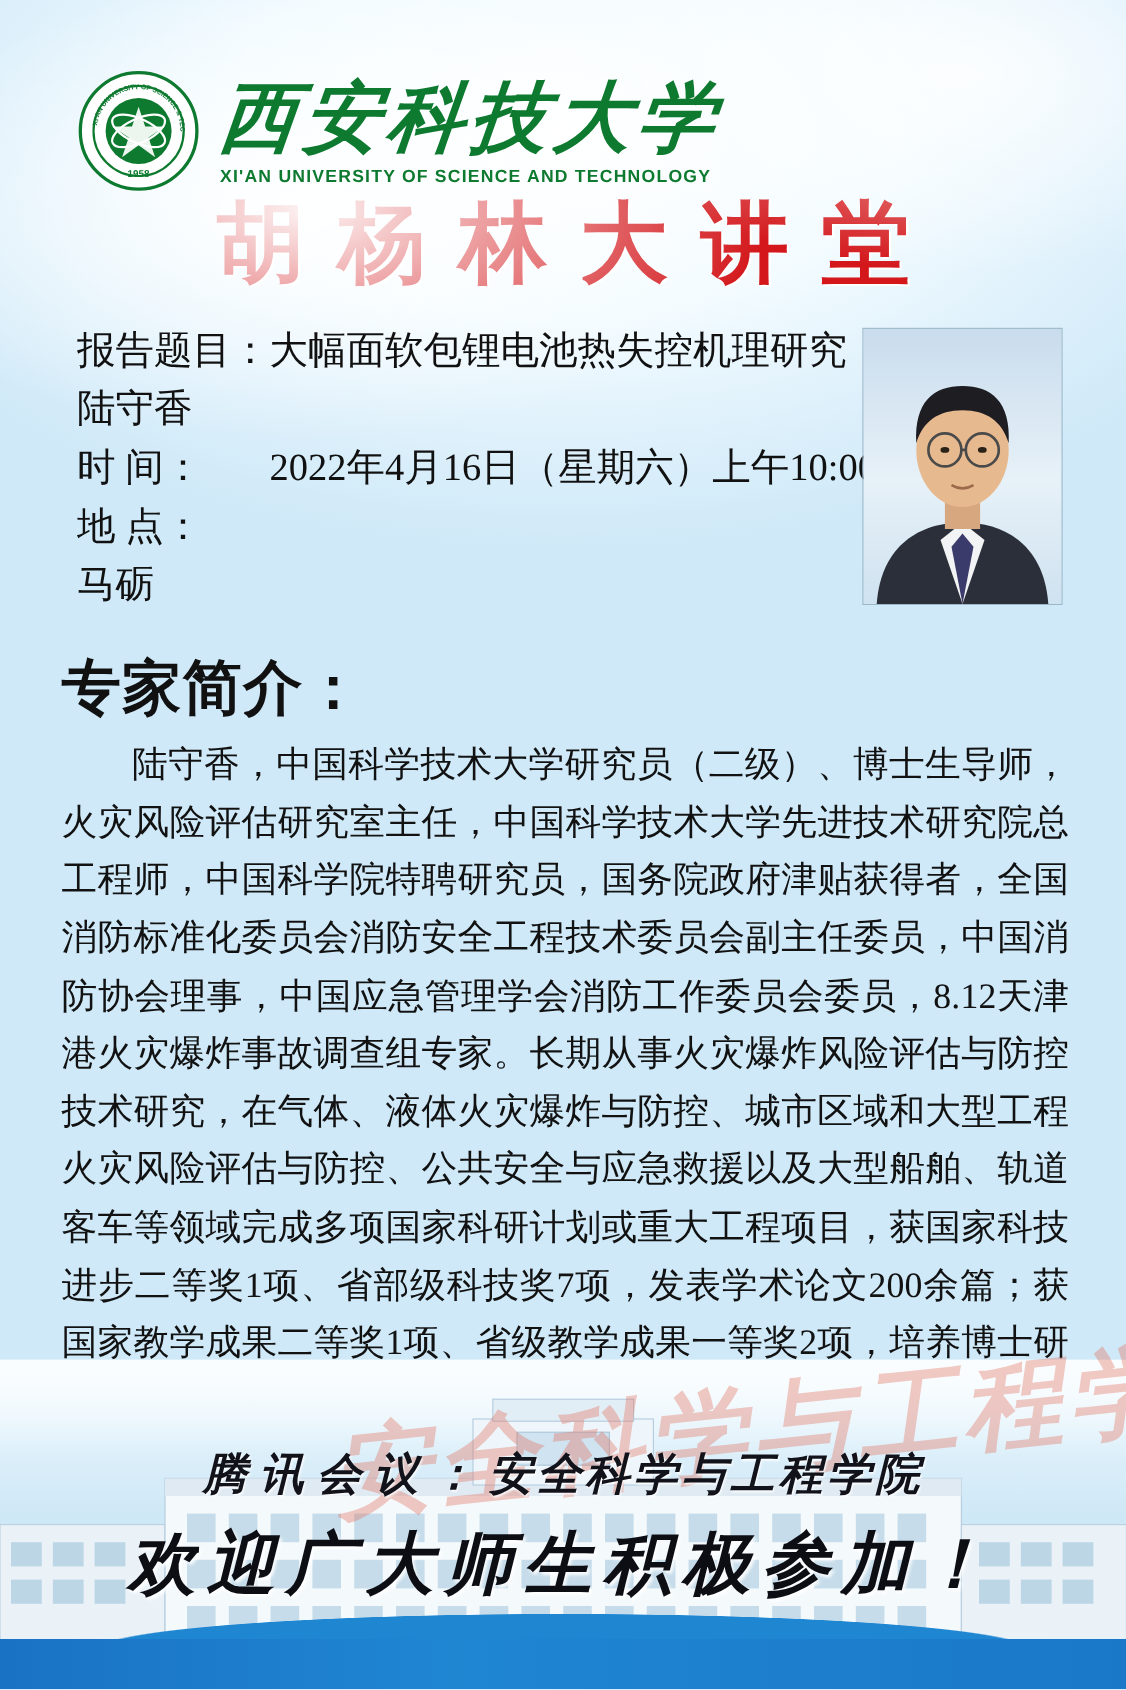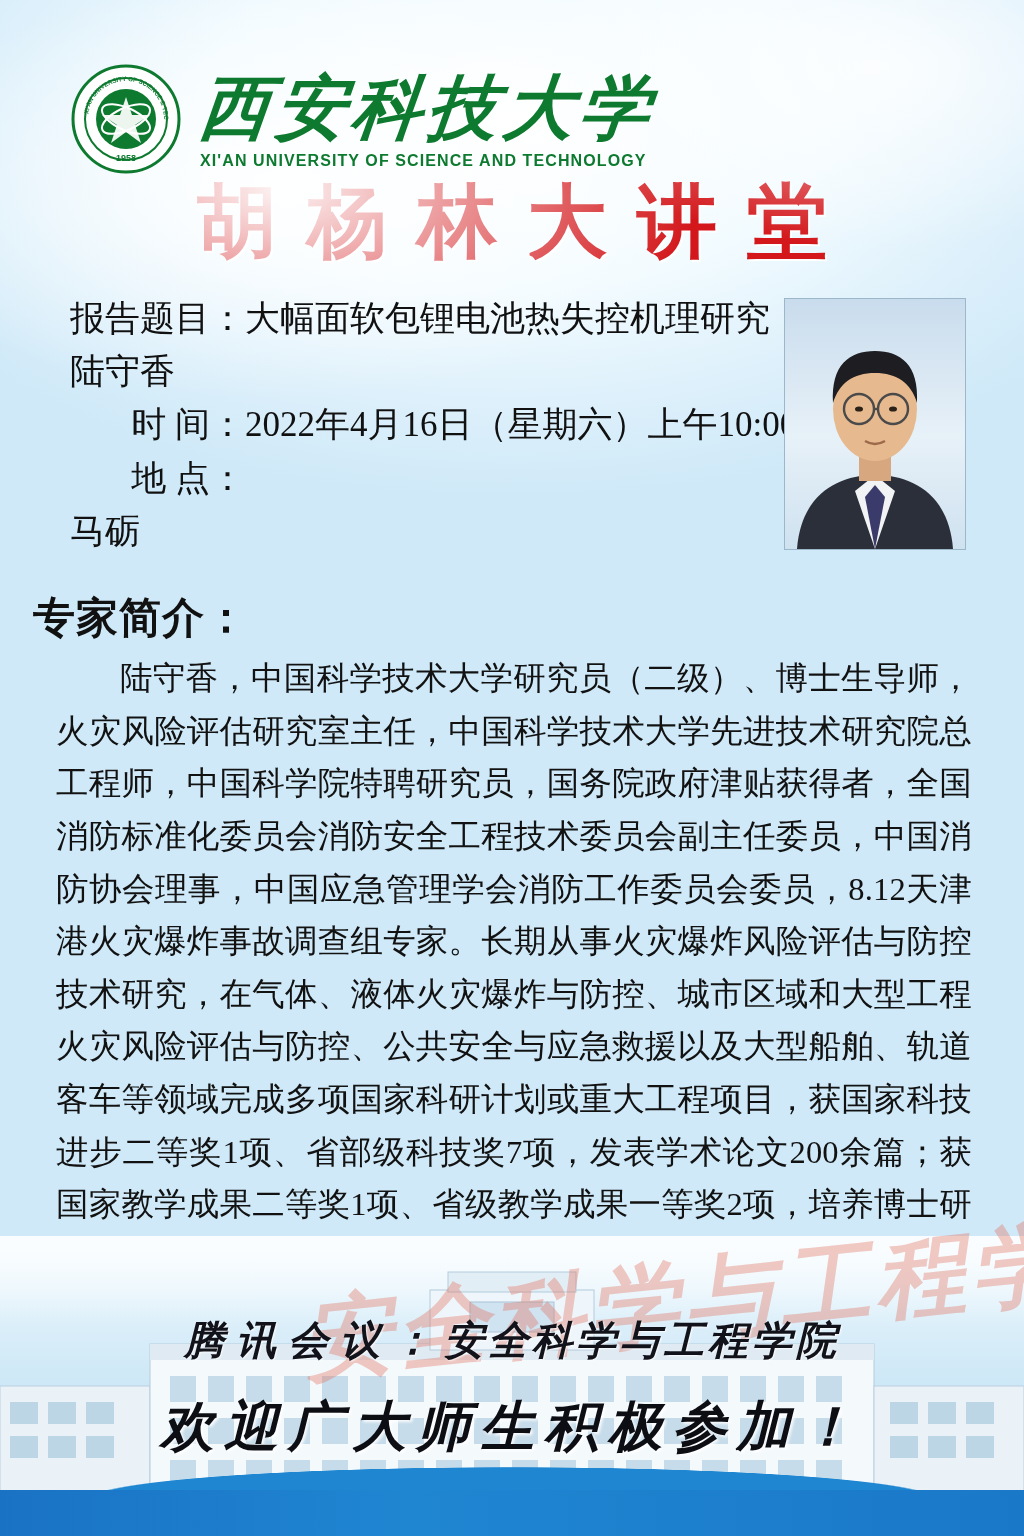--- a/index.html
+++ b/index.html
@@ -86,21 +86,20 @@
 
   
   .info-wrap {
     position: relative;
     margin-top: 26px;
     padding: 0 60px 0 70px;
     min-height: 280px;
   }
   .info-list {
     width: 700px;
-    text-align: right;
   }
   .info-row {
     display: flex;
     align-items: baseline;
     font-size: 35px;
     color: #111111;
     line-height: 1.52;
     white-space: nowrap;
   }
   .info-label {
@@ -119,22 +118,22 @@
     height: 252px;
     border: 1px solid #9bb7c9;
     background: linear-gradient(180deg,#cfe3f2 0%, #e8f2f9 55%, #d7e8f4 100%);
     overflow: hidden;
   }
   .portrait svg { display:block; }
 
   
   .bio-head {
     margin: 18px 17px 6px 0;
-    padding-left: 33px;
-    font-size: 42px;
+    padding-left: 56px;
+    font-size: 54px;
     font-weight: bold;
     color: #111;
     letter-spacing: 1px;
   }
   .bio-body {
     padding: 0 52px 0 56px;
     font-size: 32.5px;
     line-height: 1.62;
     color: #121212;
     text-align: justify;
@@ -185,21 +184,21 @@
     letter-spacing: 4px;
     text-shadow: 1px 1px 2px rgba(255,255,255,0.85);
   }
   .host-line .host-label { letter-spacing: 12px; }
 
   .welcome {
     position: absolute;
     left: 0; right: 0; bottom: 72px;
     text-align: center;
     font-family: Liberation Mono, monospace;
-    font-size: 54px;
+    font-size: 62px;
     font-weight: bold;
     font-style: italic;
     color: #0d0d14;
     letter-spacing: 10px;
     text-shadow: 2px 2px 3px rgba(255,255,255,0.9);
   }
 
   .bottom-bar {
     position: absolute;
     left: 0; right: 0; bottom: 0;

